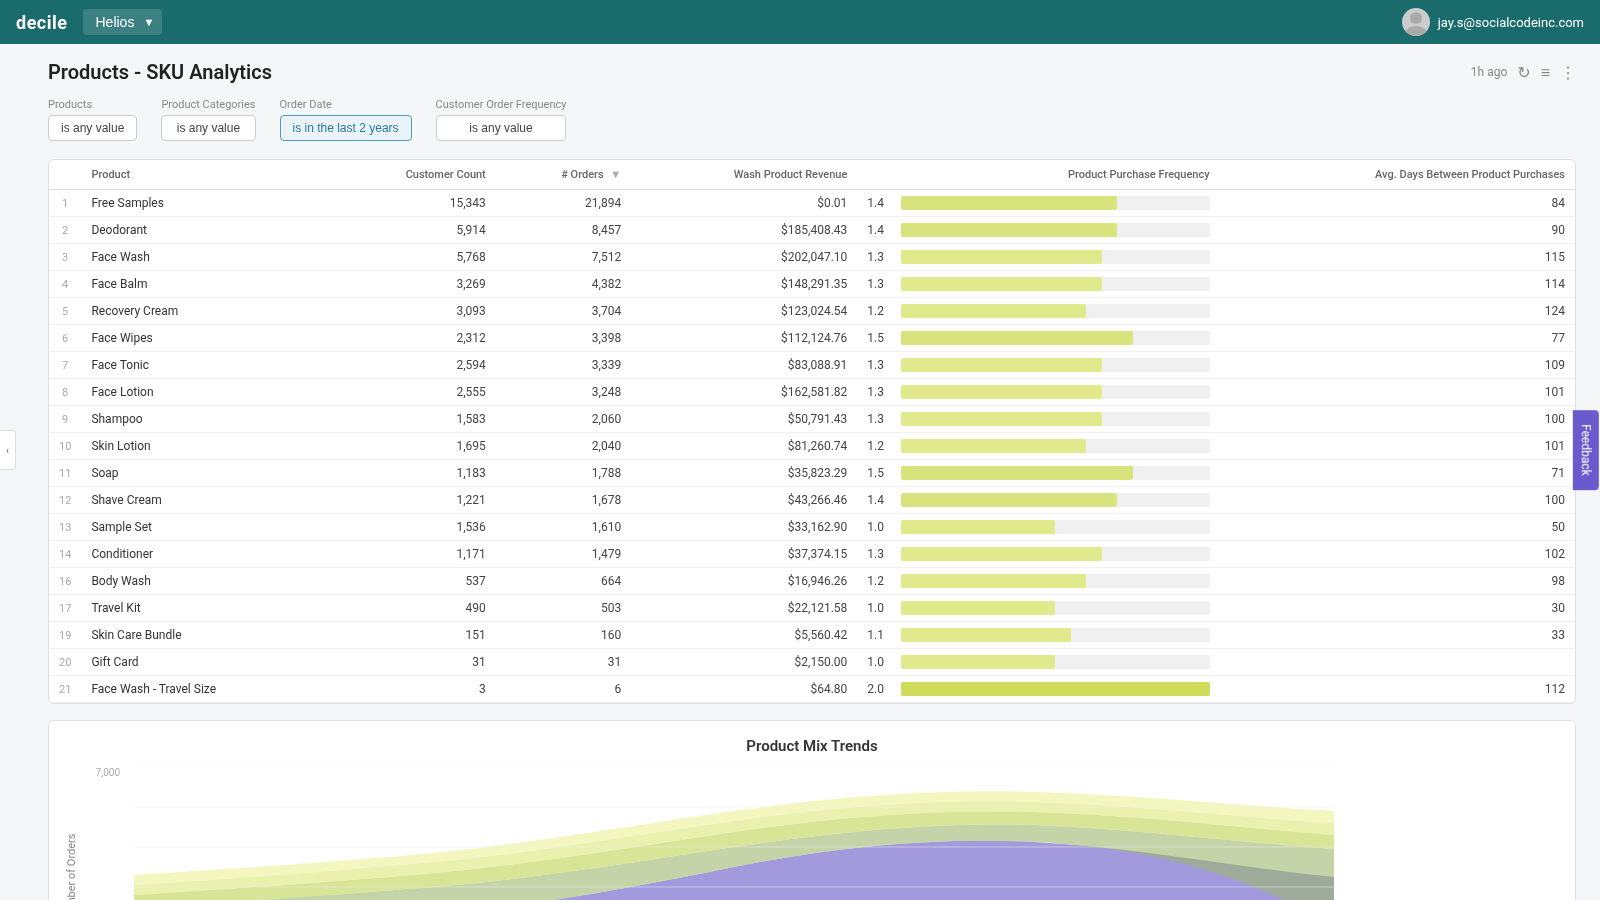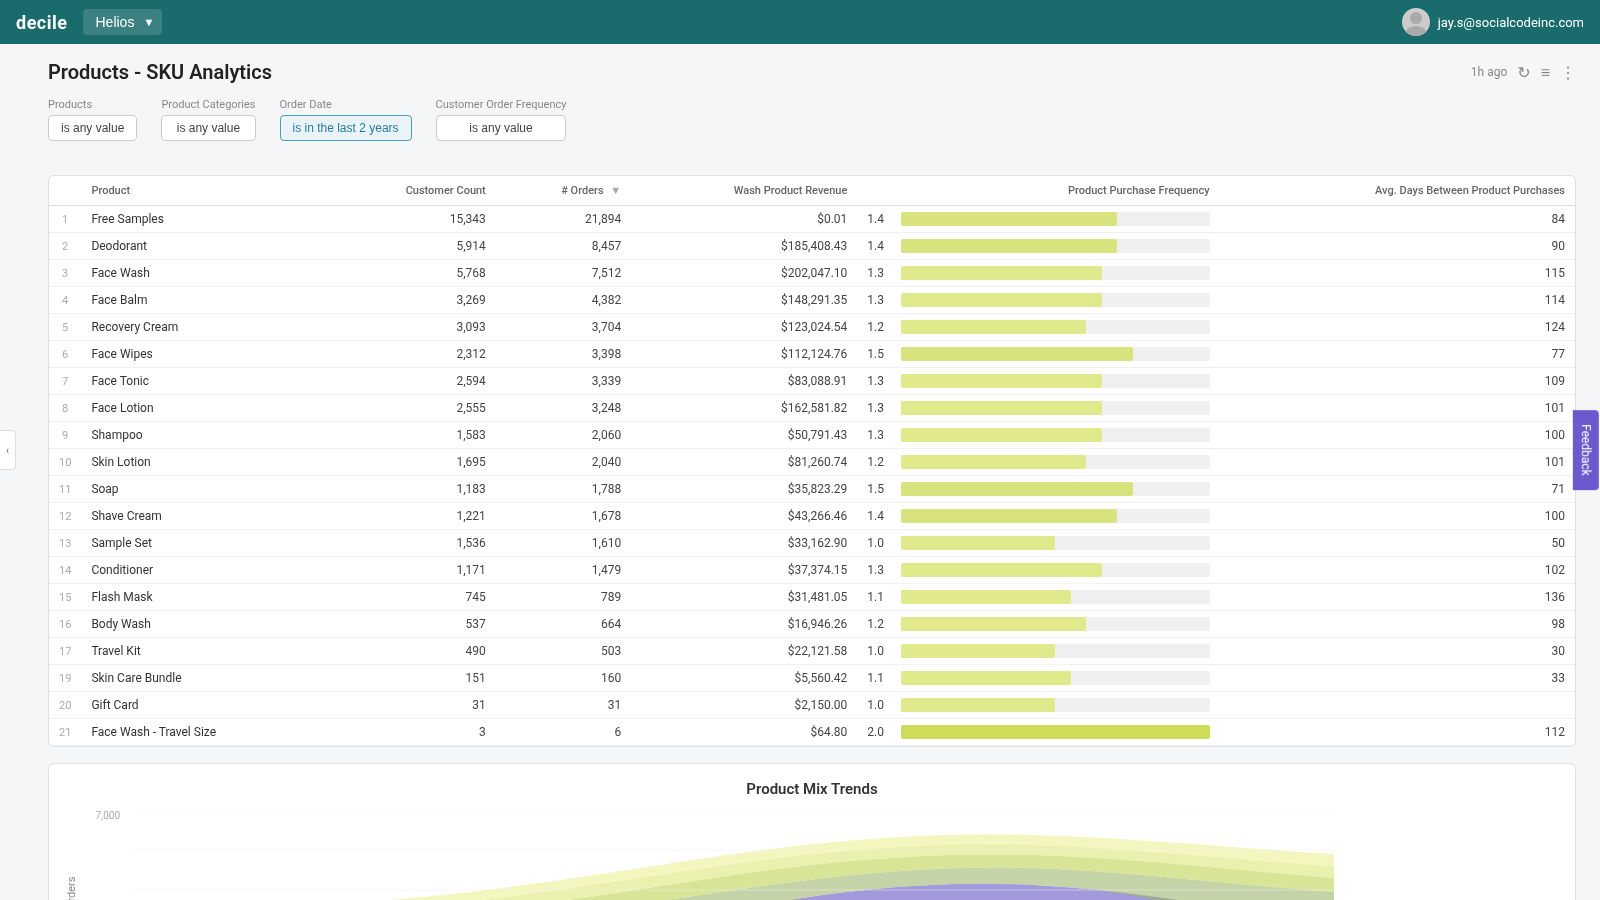--- a/index.html
+++ b/index.html
@@ -64,21 +64,21 @@
     .page-header {
       display: flex;
       align-items: center;
       justify-content: space-between;
       margin-bottom: 14px;
     }
     .page-title { font-size: 20px; font-weight: 600; color: #222; }
     .page-actions { display: flex; align-items: center; gap: 10px; color: #888; font-size: 12px; }
 
     
-    .filters { display: flex; gap: 24px; margin-bottom: 34px; }
+    .filters { display: flex; gap: 24px; margin-bottom: 18px; }
     .filter-group { display: flex; flex-direction: column; gap: 4px; }
     .filter-label { font-size: 11px; color: #888; }
     .filter-btn {
       border: 1px solid #ccc;
       border-radius: 4px;
       padding: 5px 12px;
       background: white;
       font-size: 12px;
       color: #444;
       cursor: pointer;
@@ -503,36 +503,20 @@
                 <div class="freq-cell">
                   <span class="freq-val" style="min-width: 28px;">1.3</span>
                   <div class="freq-bar-bg" style="width: 160px; background: rgb(240, 240, 240); border-radius: 2px; height: 14px; position: relative;">
                     <div class="freq-bar" style="width: 65%; height: 14px; background: rgb(221, 232, 122); border-radius: 2px; opacity: 0.85;"></div>
                   </div>
                 </div>
               </td>
               <td>102</td>
             </tr>
             <tr>
-              <td>15</td>
-              <td>Flash Mask</td>
-              <td>745</td>
-              <td>789</td>
-              <td>$31,481.05</td>
-              <td style="text-align: left; padding: 4px 10px;">
-                <div class="freq-cell">
-                  <span class="freq-val" style="min-width: 28px;">1.1</span>
-                  <div class="freq-bar-bg" style="width: 160px; background: rgb(240, 240, 240); border-radius: 2px; height: 14px; position: relative;">
-                    <div class="freq-bar" style="width: 55%; height: 14px; background: rgb(221, 232, 122); border-radius: 2px; opacity: 0.85;"></div>
-                  </div>
-                </div>
-              </td>
-              <td>136</td>
-            </tr>
-            <tr>
               <td>16</td>
               <td>Body Wash</td>
               <td>537</td>
               <td>664</td>
               <td>$16,946.26</td>
               <td style="text-align: left; padding: 4px 10px;">
                 <div class="freq-cell">
                   <span class="freq-val" style="min-width: 28px;">1.2</span>
                   <div class="freq-bar-bg" style="width: 160px; background: rgb(240, 240, 240); border-radius: 2px; height: 14px; position: relative;">
                     <div class="freq-bar" style="width: 60%; height: 14px; background: rgb(221, 232, 122); border-radius: 2px; opacity: 0.85;"></div>

